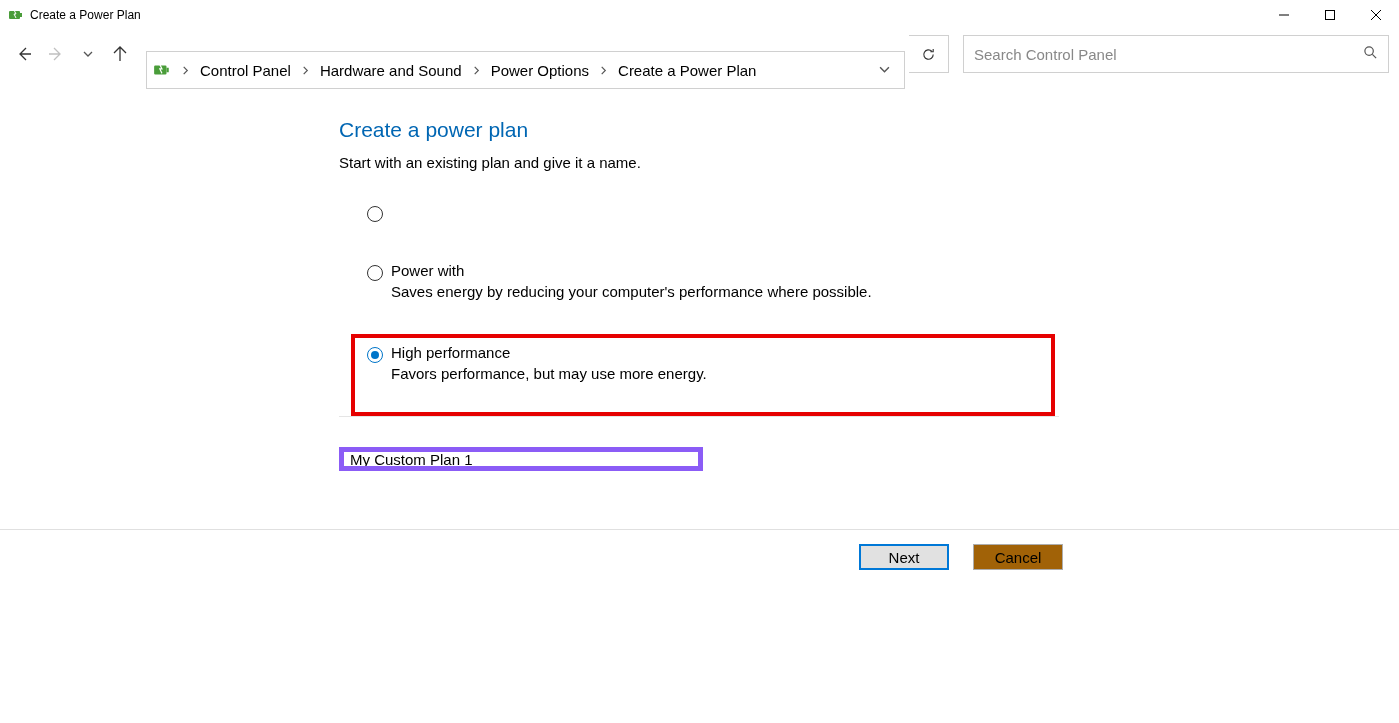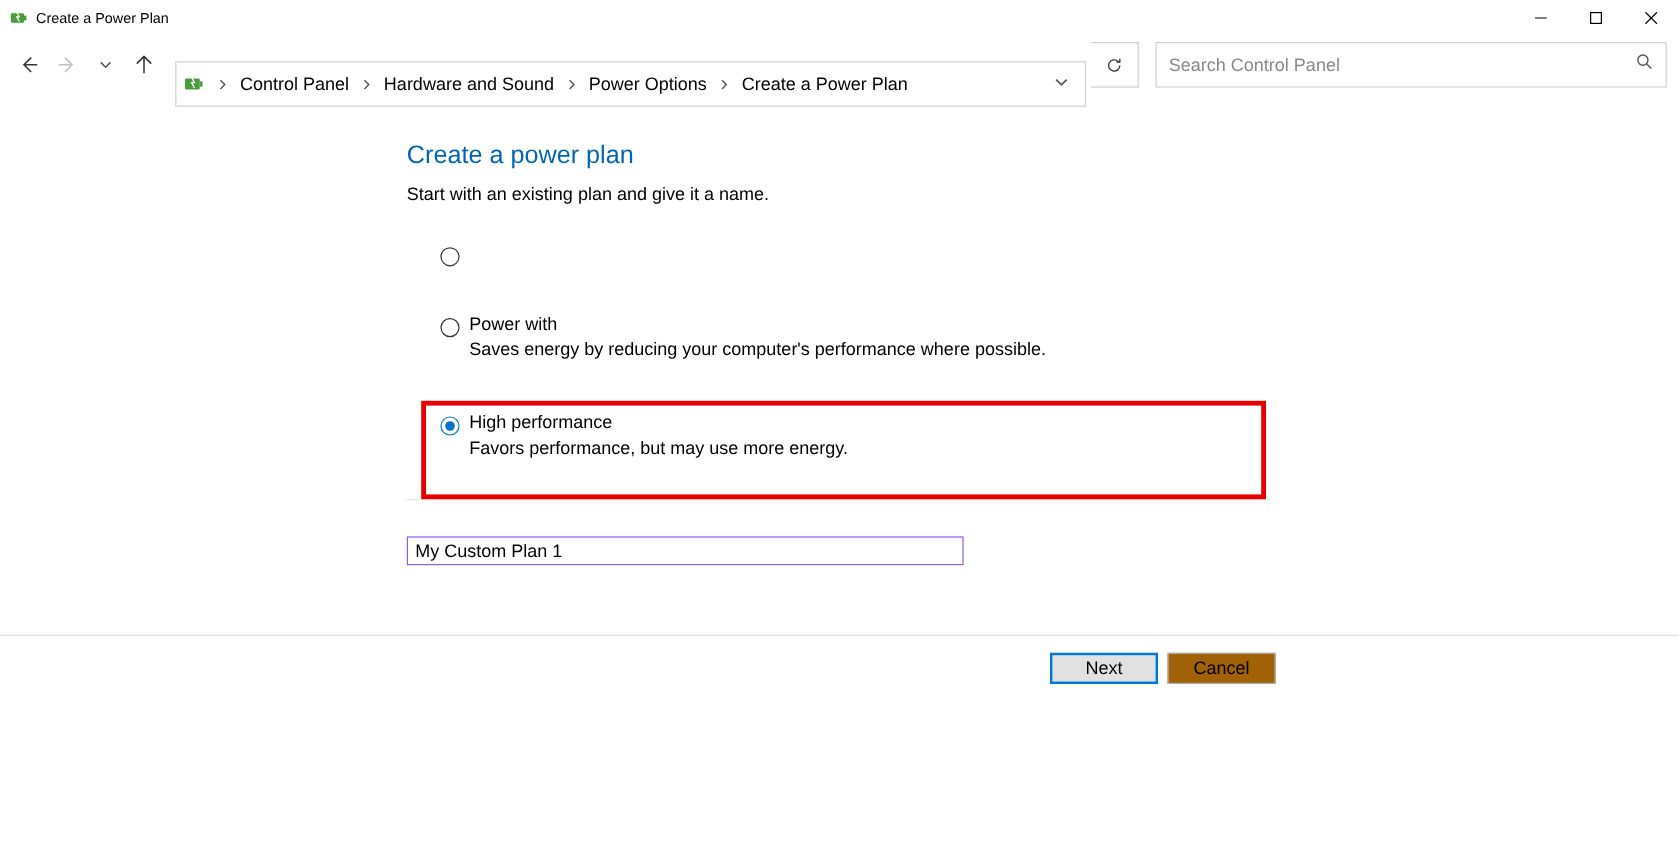--- a/index.html
+++ b/index.html
@@ -193,34 +193,34 @@
     }
     .plan-name-section {
       margin-top: 30px;
     }
     .plan-name-label {
       font-size: 15px;
       color: #000;
       margin-bottom: 4px;
     }
     .plan-name-input {
-      width: 464px;
+      width: 364px;
       height: 24px;
-      border: 1px solid #8b5cf6;
+      border: 5px solid #8b5cf6;
       font-size: 15px;
       padding: 0 6px;
       outline: none;
     }
     
     .footer {
       border-top: 1px solid #e0e0e0;
       padding: 14px 336px 0 0;
       display: flex;
       justify-content: flex-end;
-      gap: 8px;
+      gap: 24px;
       margin-top: 28px;
     }
     .btn {
       min-width: 90px;
       height: 26px;
       font-size: 15px;
       background: #a16207;
       border: 1px solid #adadad;
       display: flex;
       align-items: center;

